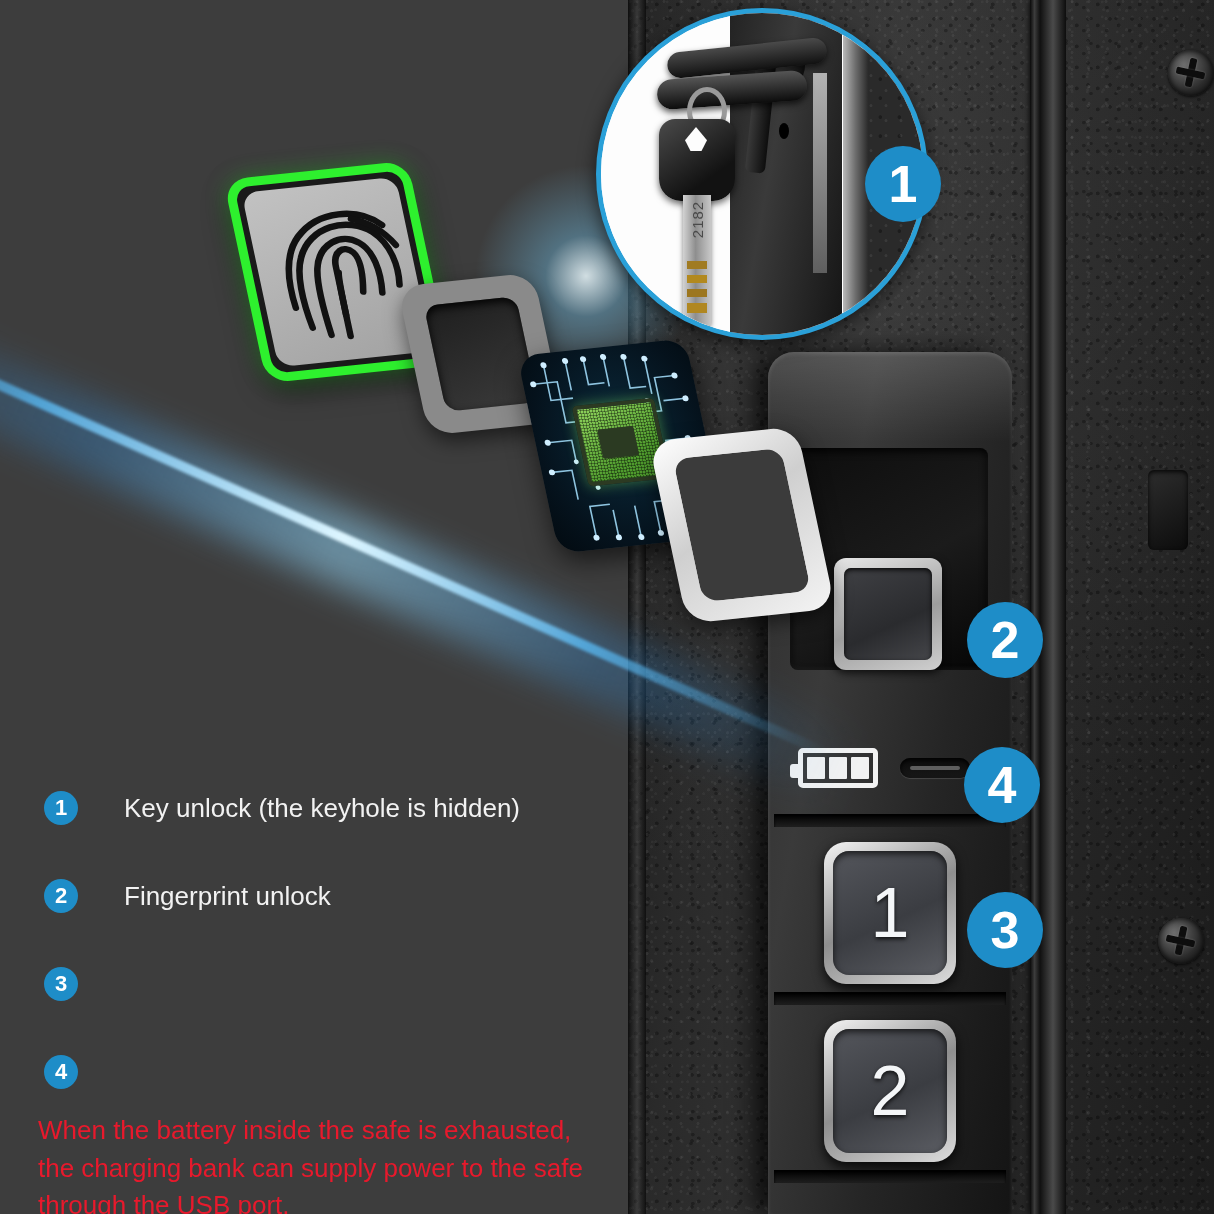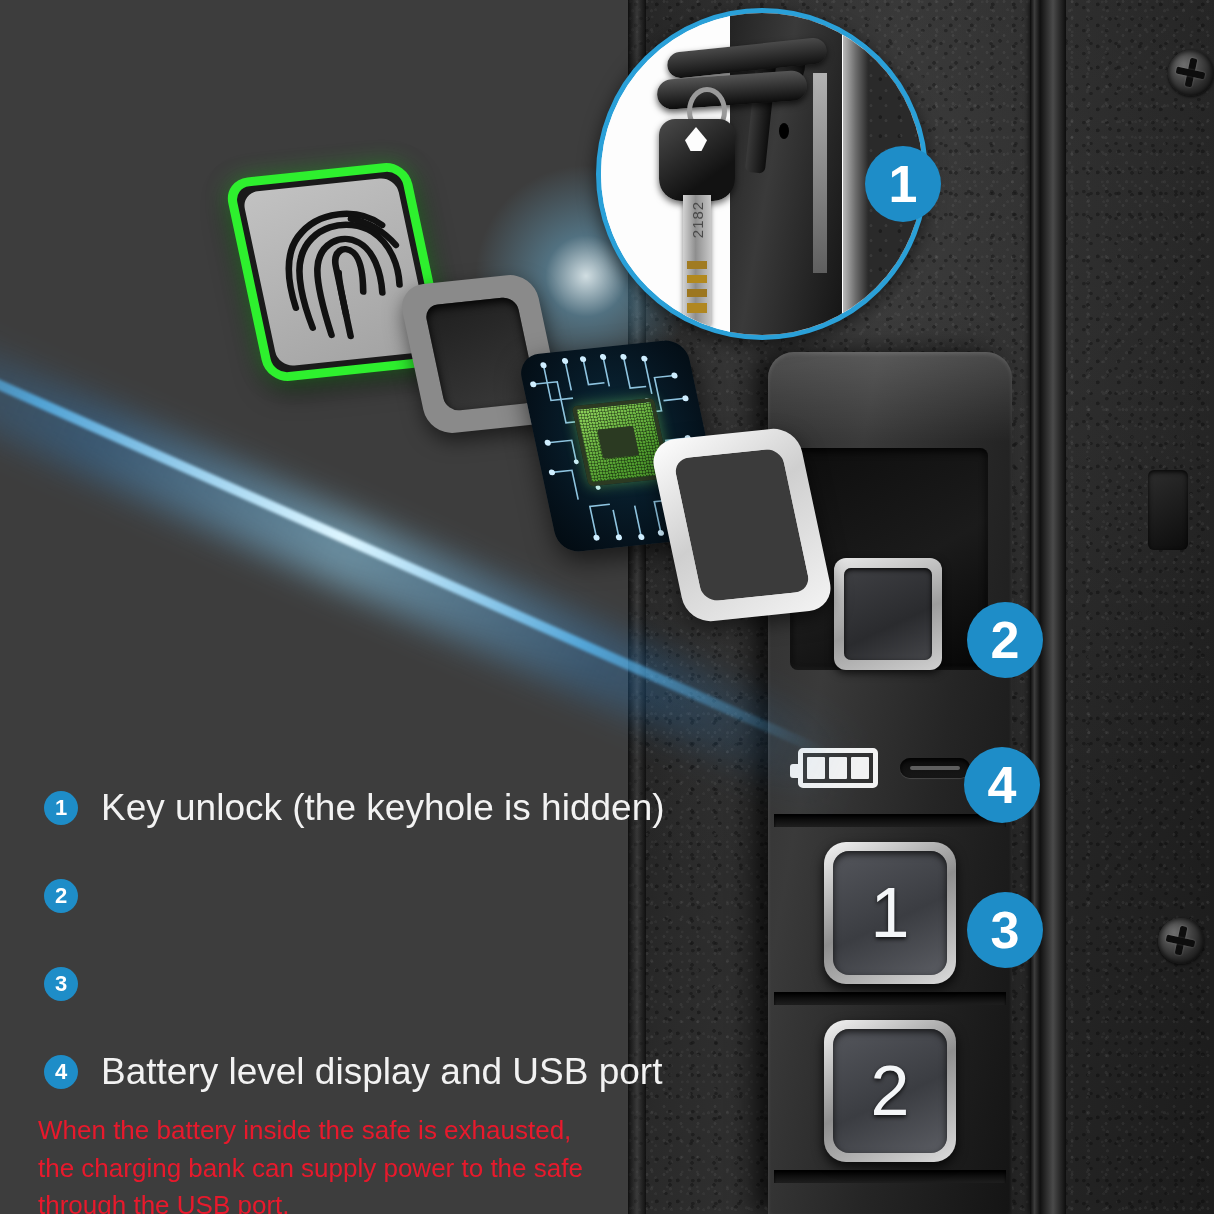--- a/index.html
+++ b/index.html
@@ -487,23 +487,23 @@
     background: #1e8dc8;
     color: #fff;
     display: flex;
     align-items: center;
     justify-content: center;
     font-size: 22px;
     font-weight: bold;
     line-height: 1;
   }
   .legend-text {
-    margin-left: 23px;
+    margin-left: 46px;
     color: #f2f2f2;
-    font-size: 37px;
+    font-size: 26px;
     white-space: nowrap;
   }
   .warning {
     position: absolute;
     left: 38px;
     top: 1112px;
     width: 576px;
     color: #e8192c;
     font-size: 26px;
     line-height: 1.45;
@@ -658,25 +658,25 @@
   <div class="badge badge-big" style="left:964px; top:747px;">4</div>
   <div class="badge badge-big" style="left:967px; top:892px;">3</div>
 
   <div class="legend">
     <div class="legend-row">
       <div class="legend-badge">1</div>
       <div class="legend-text">Key unlock (the keyhole is hidden)</div>
     </div>
     <div class="legend-row">
       <div class="legend-badge">2</div>
+      <div class="legend-text">Fingerprint unlock</div>
     </div>
     <div class="legend-row">
       <div class="legend-badge">3</div>
     </div>
     <div class="legend-row">
       <div class="legend-badge">4</div>
-      <div class="legend-text">Battery level display and USB port</div>
     </div>
   </div>
 
   <div class="warning">When the battery inside the safe is exhausted, the charging bank can supply power to the safe through the USB port.</div>
 
 </div>
 
 </body></html>

